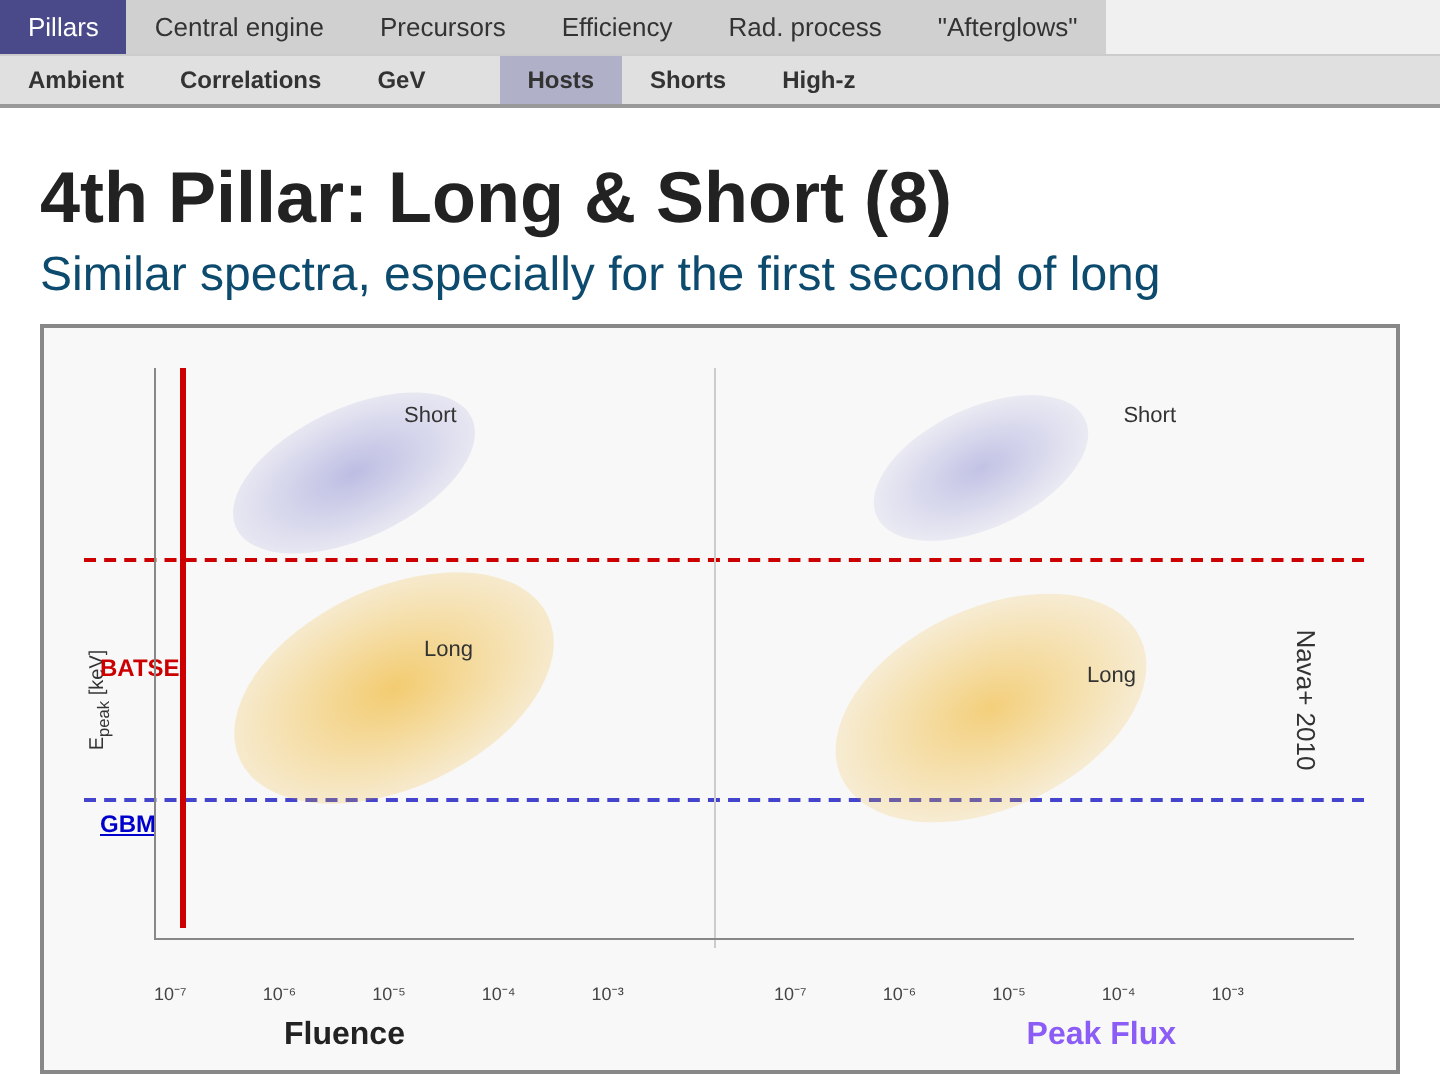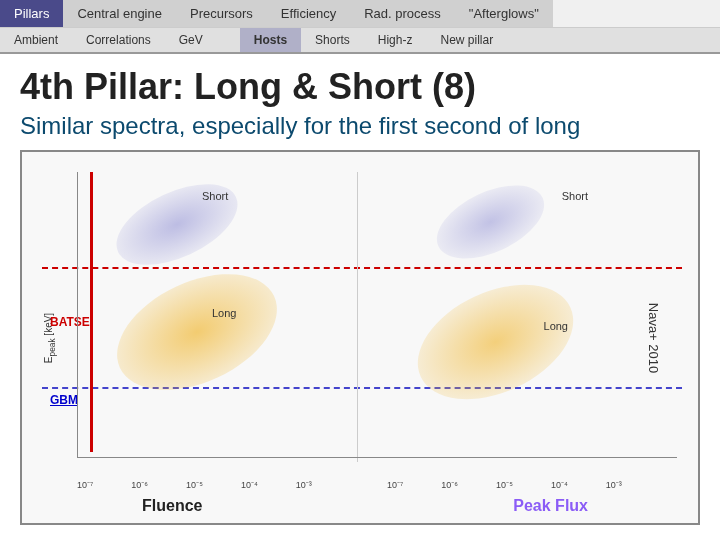--- a/index.html
+++ b/index.html
@@ -42,34 +42,35 @@
       width: 100%;
       background: #e0e0e0;
       border-bottom: 2px solid #999;
     }
 
     .nav-item2 {
       padding: 5px 14px;
       font-size: 12px;
       cursor: pointer;
       color: #333;
+      font-weight: bold;
     }
 
     .nav-item2.active {
       background: #b0b0c8;
       font-weight: bold;
       margin-left: 23px;
     }
 
     
     .slide-title {
       font-size: 36px;
       font-weight: bold;
       color: #222;
-      padding: 12px 20px 4px 20px;
+      padding: 24px 20px 4px 20px;
     }
 
     
     .slide-subtitle {
       font-size: 24px;
       color: #0c4a6e;
       padding: 0 20px 10px 20px;
     }
 
     
@@ -191,21 +192,20 @@
   <div class="nav-item">"Afterglows"</div>
 </div>
 
 <div class="nav-bar2">
   <div class="nav-item2">Ambient</div>
   <div class="nav-item2">Correlations</div>
   <div class="nav-item2">GeV</div>
   <div class="nav-item2 active">Hosts</div>
   <div class="nav-item2">Shorts</div>
   <div class="nav-item2">High-z</div>
-  <div class="nav-item2">New pillar</div>
 </div>
 
 <div class="slide-title">4th Pillar: Long &amp; Short (8)</div>
 
 <div class="slide-subtitle">Similar spectra, especially for the first second of long</div>
 
 <div class="image-container">
   <div class="chart-area">
 
     <div class="y-axis-label">E<sub>peak</sub> [keV]</div>

